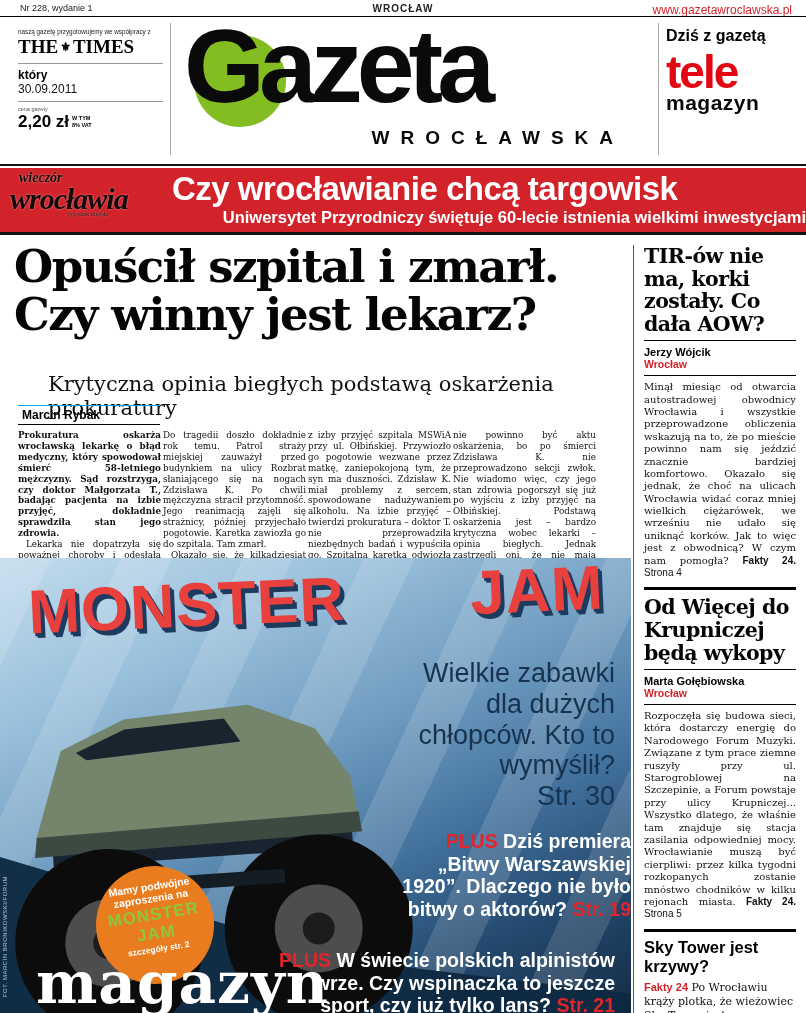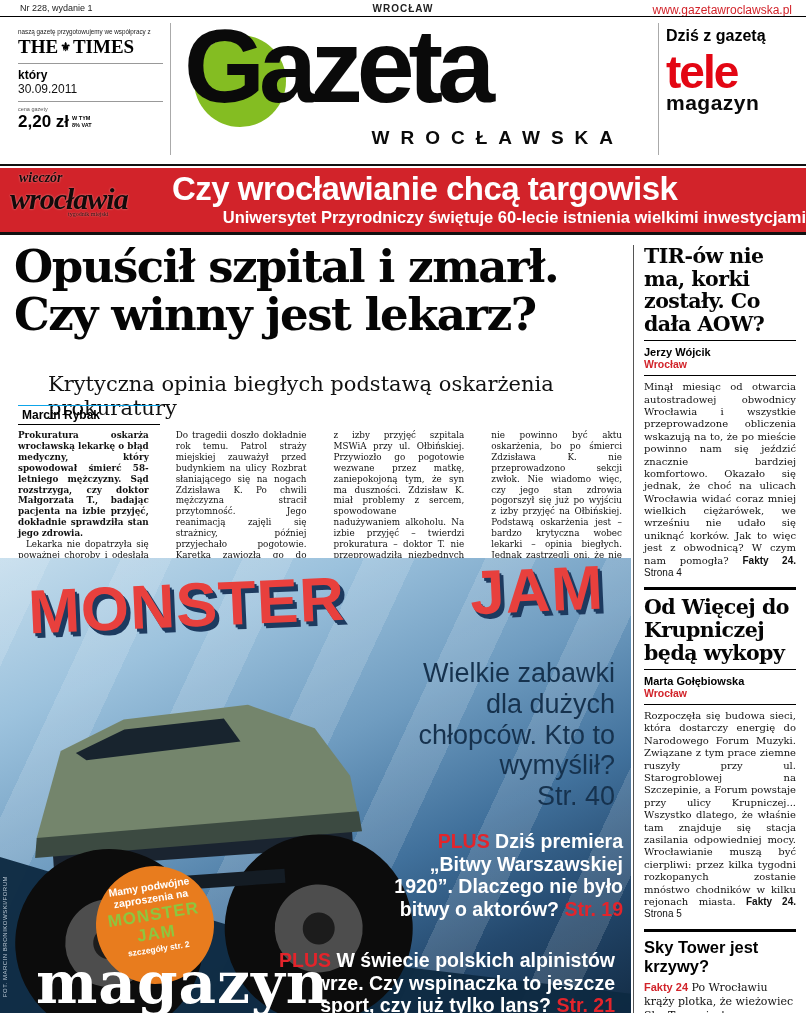--- a/index.html
+++ b/index.html
@@ -45,36 +45,36 @@
   .wieczor-top { font-size:14px; font-weight:bold; margin-left:9px; }
   .wieczor-main { font-size:30px; font-weight:bold; letter-spacing:-1px; }
   .wieczor-sub { font-size:6px; font-style:normal; color:#2a1111; margin-left:58px; }
   .banner-head { position:absolute; left:172px; top:2px; width:628px; font-weight:900; font-size:33px; letter-spacing:-0.5px; }
   .banner-sub { position:absolute; left:160px; top:40px; width:646px; text-align:right; font-weight:bold; font-size:16.5px; }
 
   
   .h1 { position:absolute; left:14px; top:243px; width:616px; font-family:"DejaVu Serif", "Liberation Serif", serif; font-weight:bold; font-size:45px; letter-spacing:-1.5px; line-height:1.06; color:#050505; }
   .deck { position:absolute; left:16px; top:372px; width:616px; font-family:"DejaVu Serif", "Liberation Serif", serif; font-size:21px; color:#111;margin-left:32px; }
   .byline { position:absolute; left:18px; top:405px; width:142px; border-top:1px solid #0ea5e9; border-bottom:1px solid #000; font-weight:bold; font-size:12px; padding:2px 4px; }
-  .cols { position:absolute; left:18px; top:430px; width:604px; display:flex; gap:27px; }
+  .cols { position:absolute; left:18px; top:430px; width:604px; display:flex; gap:2px; }
   .col { width:143px; font-family:"DejaVu Serif", "Liberation Serif", serif; font-size:8.8px; line-height:1.24; text-align:justify; color:#111; }
   .col p + p { text-indent:8px; }
   .col .lead-bold { font-weight:bold; }
   .more-line { margin-top:6px; border-top:1px dotted #555; padding-top:3px; font-family:"Liberation Sans", sans-serif; font-weight:bold; font-size:9.5px; }
 
   
   .photo { position:absolute; left:0; top:558px; width:631px; height:455px;
     background:linear-gradient(155deg,#c3dcec 0%,#9cc2dd 22%,#6f9cc0 45%,#41719c 65%,#24496e 82%,#132c45 100%); overflow:hidden; }
   .rays { position:absolute; inset:0; background:repeating-linear-gradient(115deg, rgba(255,255,255,0.14) 0 46px, rgba(255,255,255,0) 46px 110px); }
   .wedge { position:absolute; left:0; bottom:0; width:100%; height:240px; background:#0e2a42; clip-path:polygon(0 35%, 55% 78%, 100% 92%, 100% 100%, 0 100%); opacity:.96; }
   .monster-title { position:absolute; left:28px; top:6px; width:576px; display:flex; justify-content:space-between; transform:rotate(-2.5deg); font-weight:900; font-size:62px; letter-spacing:1px; color:#e8403d; text-shadow:4px 5px 0 #1d3a5f, 2px 3px 0 #1d3a5f; }
   .truck { position:absolute; left:-18px; top:78px; }
   .photo-caption { position:absolute; right:16px; top:100px; width:290px; text-align:right; font-size:27px; line-height:1.14; color:#16324e; white-space:pre-line; }
   .plus-block { position:absolute; text-align:right; color:#fff; font-weight:bold; line-height:1.16; }
-  .plus1 { right:8px; top:272px; width:248px; font-size:19.5px; }
+  .plus1 { right:0; top:272px; width:248px; font-size:19.5px; }
   .plus2 { right:16px; top:368px; width:336px; font-size:19.5px;margin-top:23px; }
   .plus-tag { color:#e3242b; font-weight:900; }
   .plus-page { color:#e3242b; font-weight:900; }
   .orange-badge { position:absolute; left:96px; top:308px; width:118px; height:118px; border-radius:50%; background:#e87c1e; transform:rotate(-9deg); color:#fff; text-align:center; padding-top:14px; line-height:1.15; }
   .ob-line { font-weight:bold; font-size:10.5px; }
   .ob-title { font-weight:900; font-size:17px; color:#8dc63f; letter-spacing:1px; line-height:1.0; margin-top:2px; }
   .ob-sub { font-weight:bold; font-size:8.5px; margin-top:3px; }
   .magazyn { position:absolute; left:36px; bottom:-4px; font-family:"DejaVu Serif", "Liberation Serif", serif; font-weight:bold; font-size:58px; color:#fff; letter-spacing:1px; }
   .photo-credit { position:absolute; left:2px; bottom:16px; writing-mode:vertical-rl; transform:rotate(180deg); font-size:6px; color:#b9c6d2; letter-spacing:0.5px; }
 
@@ -196,21 +196,21 @@
 
     <div class="monster-title">
       <span>MONSTER</span>
       <span>JAM</span>
     </div>
 
     <div class="photo-caption">Wielkie zabawki
 dla dużych
 chłopców. Kto to
 wymyślił?
-Str. 40</div>
+Str. 30</div>
 
     <div class="plus-block plus1">
       <span class="plus-tag">PLUS</span><span> Dziś premiera „Bitwy Warszawskiej 1920”. Dlaczego nie było bitwy o aktorów? </span><span class="plus-page">Str. 19</span>
     </div>
     <div class="plus-block plus2">
       <span class="plus-tag">PLUS</span><span> W świecie polskich alpinistów wrze. Czy wspinaczka to jeszcze sport, czy już tylko lans? </span><span class="plus-page">Str. 21</span>
     </div>
 
     <div class="orange-badge">
       <div class="ob-line">Mamy podwójne</div>

